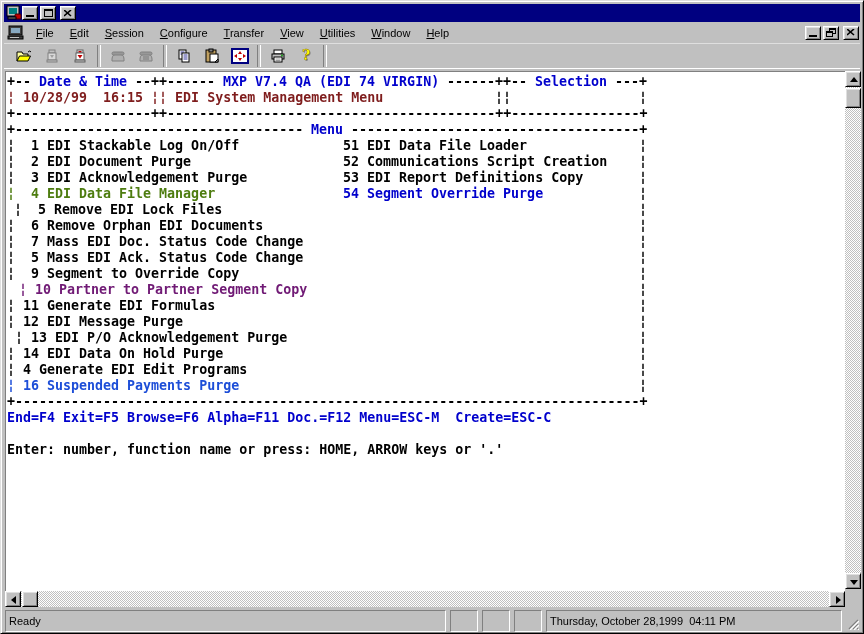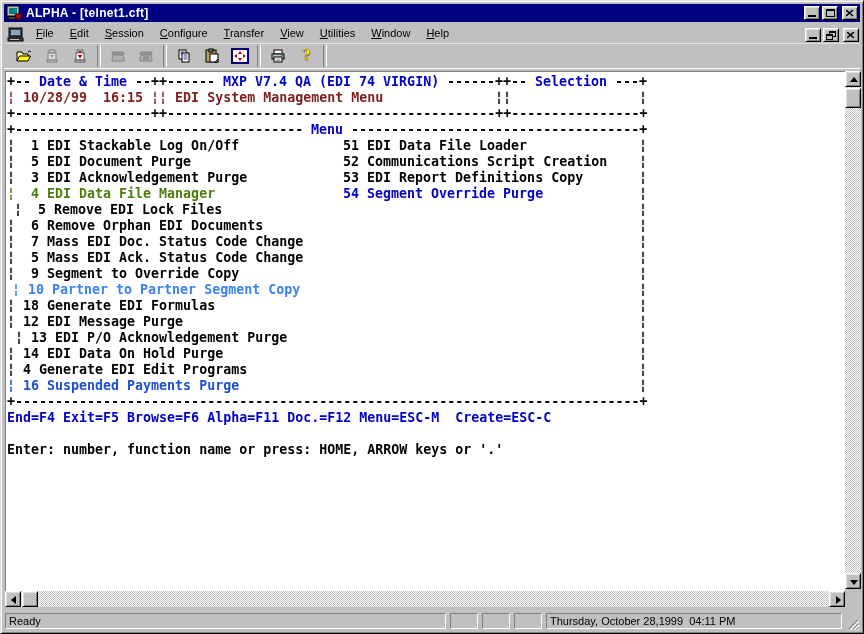--- a/index.html
+++ b/index.html
@@ -18,21 +18,21 @@
          width:16px;height:14px;display:flex;align-items:center;justify-content:center;
          box-sizing:border-box;padding:0;}
   .tb-btns{display:flex;gap:2px;}
   .g-min{width:8px;height:2px;background:#000;margin-top:6px;}
   .g-max{width:9px;height:8px;box-sizing:border-box;border:1px solid #000;border-top-width:2px;}
   .g-restore{position:relative;width:10px;height:9px;}
   .g-restore i{position:absolute;box-sizing:border-box;border:1px solid #000;border-top-width:2px;background:#c0c0c0;display:block;}
   .g-restore i.b1{width:7px;height:6px;right:0;top:0;}
   .g-restore i.b2{width:7px;height:6px;left:0;bottom:0;}
   
-  .menubar{position:absolute;left:3px;top:22px;right:3px;height:19px;display:flex;align-items:flex-end;
+  .menubar{position:absolute;left:3px;top:22px;right:3px;height:19px;display:flex;align-items:center;
            font-size:11px;color:#000;}
   .menu-items{display:flex;height:100%;align-items:center;flex:1;}
   .menu-item{padding:2px 8px;white-space:pre;}
   .menu-item u{text-decoration:underline;}
   .mdi-icon{width:17px;height:15px;margin:0 4px 0 3px;}
   
   .toolbar{position:absolute;left:3px;top:42px;right:3px;height:26px;display:flex;align-items:center;
            padding-left:6px;border-bottom:1px solid #fff;border-top:1px solid #dfdfdf;box-sizing:border-box;}
   .tbtn{width:28px;height:24px;background:transparent;border:none;display:flex;align-items:center;justify-content:center;padding:0;}
   .tsep{width:2px;height:22px;border-left:1px solid #808080;border-right:1px solid #fff;margin:0 3px;}
@@ -51,40 +51,39 @@
   .sbtn{position:absolute;width:16px;height:16px;}
   .thumb{position:absolute;background:#c0c0c0;border:1px solid;border-color:#fff #000 #000 #fff;
          box-shadow:inset 1px 1px 0 #dfdfdf, inset -1px -1px 0 #808080;box-sizing:border-box;}
   .a-up{width:0;height:0;border-left:4px solid transparent;border-right:4px solid transparent;border-bottom:5px solid #000;}
   .a-dn{width:0;height:0;border-left:4px solid transparent;border-right:4px solid transparent;border-top:5px solid #000;}
   .a-lf{width:0;height:0;border-top:4px solid transparent;border-bottom:4px solid transparent;border-right:5px solid #000;}
   .a-rt{width:0;height:0;border-top:4px solid transparent;border-bottom:4px solid transparent;border-left:5px solid #000;}
   
   .statusbar{position:absolute;left:3px;top:610px;right:3px;height:21px;display:flex;gap:4px;
              align-items:center;font-size:11px;padding:1px 1px 2px 1px;box-sizing:border-box;}
-  .panel{border:1px solid;border-color:#808080 #fff #fff #808080;height:16px;display:flex;
+  .panel{border:1px solid;border-color:#808080 #fff #fff #808080;height:22px;display:flex;
          align-items:center;padding:0 3px;box-sizing:border-box;white-space:pre;}
   .p-ready{flex:1;}
   .p-small{width:28px;}
   .p-date{width:296px;}
   .grip{width:13px;height:13px;align-self:flex-end;}
 </style>
 </head>
 <body>
 
 <div class="window">
 
   <div class="titlebar">
     <svg class="app-icon" width="16" height="16" viewBox="0 0 16 16">
       <rect x="1" y="1" width="12" height="10" fill="#c0c0c0" stroke="#000"></rect>
       <rect x="3" y="3" width="8" height="6" fill="#008080"></rect>
       <rect x="9" y="9" width="6" height="5" rx="1" fill="#c00000" stroke="#400000"></rect>
       <rect x="2" y="12" width="8" height="2" fill="#808080" stroke="#000"></rect>
     </svg>
-    <span class="title">ALPHA - [telnet1.cft]</span>
     <div class="tb-btns">
       <button class="btn95">
           <span class="g-min"></span>
         </button>
       <button class="btn95">
           <span class="g-max"></span>
         </button>
       <button class="btn95" style="margin-left:2px">
         <svg width="8" height="7" viewBox="0 0 8 7">
             <path d="M0 0 L7 6 M7 0 L0 6" stroke="#000" stroke-width="1.6"></path>
@@ -256,21 +255,21 @@
             <span style="left: 0px; color: rgb(0, 0, 0);">+------------------------------------ </span>
             <span style="left: 304px; color: rgb(0, 0, 204);">Menu</span>
             <span style="left: 336px; color: rgb(0, 0, 0);"> ------------------------------------+</span>
           </div>
           <div class="trow">
             <span style="left: 0px; color: rgb(0, 0, 0);">¦  1 EDI Stackable Log On/Off</span>
             <span style="left: 336px; color: rgb(0, 0, 0);">51 EDI Data File Loader</span>
             <span style="left: 632px; color: rgb(0, 0, 0);">¦</span>
           </div>
           <div class="trow">
-            <span style="left: 0px; color: rgb(0, 0, 0);">¦  5 EDI Document Purge</span>
+            <span style="left: 0px; color: rgb(0, 0, 0);">¦  2 EDI Document Purge</span>
             <span style="left: 336px; color: rgb(0, 0, 0);">52 Communications Script Creation</span>
             <span style="left: 632px; color: rgb(0, 0, 0);">¦</span>
           </div>
           <div class="trow">
             <span style="left: 0px; color: rgb(0, 0, 0);">¦  3 EDI Acknowledgement Purge</span>
             <span style="left: 336px; color: rgb(0, 0, 0);">53 EDI Report Definitions Copy</span>
             <span style="left: 632px; color: rgb(0, 0, 0);">¦</span>
           </div>
           <div class="trow">
             <span style="left: 0px; color: #4d7c0f;">¦  4 EDI Data File Manager</span>
@@ -291,25 +290,25 @@
           </div>
           <div class="trow">
             <span style="left: 0px; color: rgb(0, 0, 0);">¦  5 Mass EDI Ack. Status Code Change</span>
             <span style="left: 632px; color: rgb(0, 0, 0);">¦</span>
           </div>
           <div class="trow">
             <span style="left: 0px; color: rgb(0, 0, 0);">¦  9 Segment to Override Copy</span>
             <span style="left: 632px; color: rgb(0, 0, 0);">¦</span>
           </div>
           <div class="trow">
-            <span style="left: 5px; color: #3b82f6;">¦ 10 Partner to Partner Segment Copy</span>
-            <span style="left: 632px; color: rgb(0, 0, 0);">¦</span>
-          </div>
-          <div class="trow">
-            <span style="left: 0px; color: rgb(0, 0, 0);">¦ 18 Generate EDI Formulas</span>
+            <span style="left: 12px; color: #701a75;">¦ 10 Partner to Partner Segment Copy</span>
+            <span style="left: 632px; color: rgb(0, 0, 0);">¦</span>
+          </div>
+          <div class="trow">
+            <span style="left: 0px; color: rgb(0, 0, 0);">¦ 11 Generate EDI Formulas</span>
             <span style="left: 632px; color: rgb(0, 0, 0);">¦</span>
           </div>
           <div class="trow">
             <span style="left: 0px; color: rgb(0, 0, 0);">¦ 12 EDI Message Purge</span>
             <span style="left: 632px; color: rgb(0, 0, 0);">¦</span>
           </div>
           <div class="trow">
             <span style="left: 8px; color: rgb(0, 0, 0);">¦ 13 EDI P/O Acknowledgement Purge</span>
             <span style="left: 632px; color: rgb(0, 0, 0);">¦</span>
           </div>

